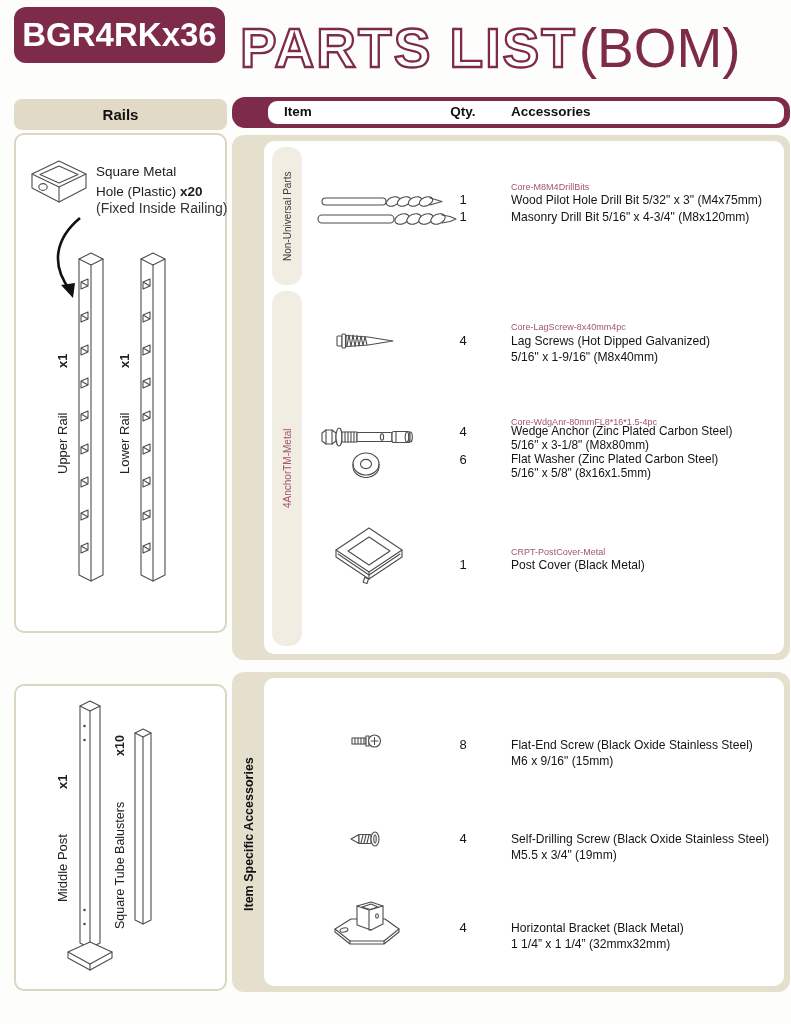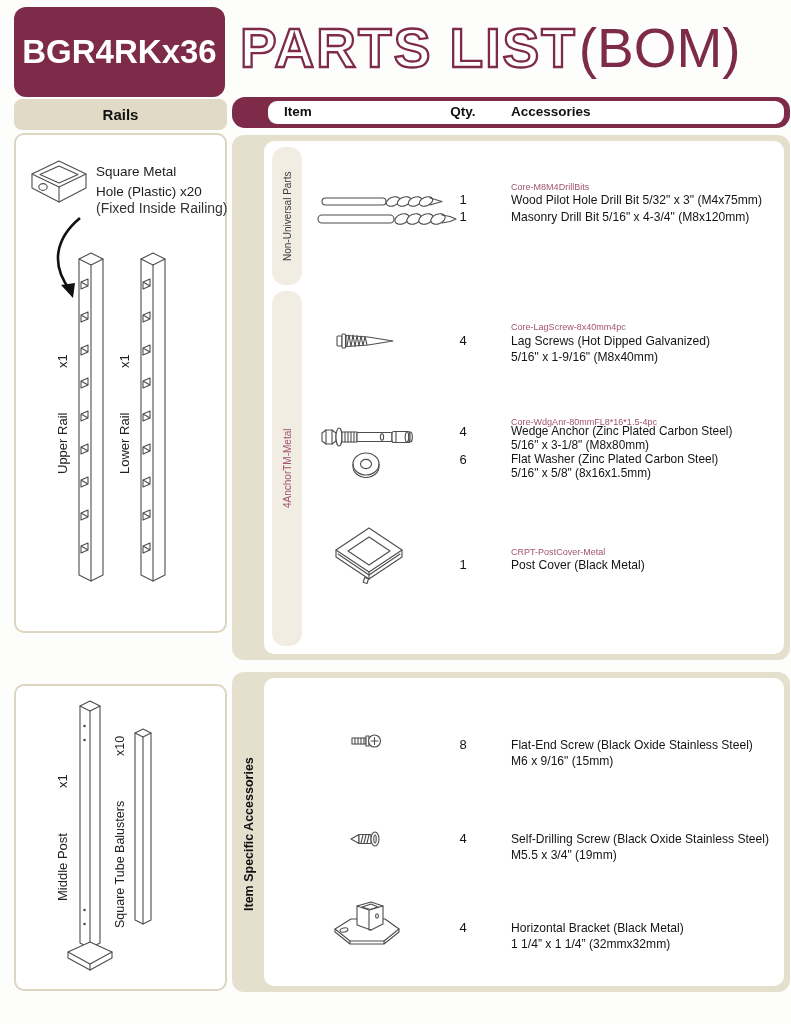--- a/index.html
+++ b/index.html
@@ -1,20 +1,20 @@
 <!DOCTYPE html>
 <html><head>
 <meta charset="utf-8">
 <style>
   html,body{margin:0;padding:0;background:#fff;}
   .page{position:relative;width:791px;height:1024px;background:#fdfdfb;overflow:hidden;
         font-family:"Liberation Sans", sans-serif;color:#141414;}
   .abs{position:absolute;}
   
-  .model-box{left:14px;top:7px;width:211px;height:90px;background:#7D2B49;border-radius:12px;
+  .model-box{left:14px;top:7px;width:211px;height:56px;background:#7D2B49;border-radius:12px;
              display:flex;align-items:center;justify-content:center;color:#fff;font-weight:bold;font-size:33px;}
   .title-wrap{left:240px;top:10px;height:76px;display:flex;align-items:center;}
   .t-outline{font-weight:bold;font-size:55px;letter-spacing:2px;color:#fff;-webkit-text-stroke:2.3px #7D2B49;}
   .t-solid{font-size:55px;color:#7D2B49;font-weight:400;margin-left:2px;}
   
   .panel-head{width:213px;height:31px;background:#E0DAC6;border-radius:8px;display:flex;align-items:center;
               justify-content:center;font-weight:bold;font-size:15px;color:#111;}
   .panel-body{width:213px;background:#fff;border:2px solid #DCD5BF;border-radius:10px;box-sizing:border-box;}
   
   .thead{left:232px;top:97px;width:558px;height:31px;background:#7D2B49;border-radius:13px;}
@@ -26,21 +26,21 @@
   .code{font-size:9.5px;color:#A4546E;white-space:nowrap;transform:scaleX(0.95);transform-origin:left top;}
   .desc{font-size:13px;line-height:16px;color:#141414;white-space:nowrap;transform:scaleX(0.93);transform-origin:left top;}
   .desc.tight{font-size:12.8px;line-height:13.8px;}
   .qty{font-size:13px;width:40px;text-align:center;color:#141414;}
   .vtext{writing-mode:vertical-rl;transform:rotate(180deg);white-space:nowrap;display:flex;
          align-items:center;justify-content:center;gap:4px;}
   .vsmall{font-size:10px;color:#3c3c3c;}
   .vpink{font-size:10px;color:#A4546E;}
   .vbold{font-weight:bold;font-size:12.5px;color:#111;}
   .vlabel{font-size:13px;color:#222;width:16px;}
-  .b{font-weight:normal;margin-top:41px;}
+  .b{font-weight:bold;margin-top:41px;}
   .seal-text{font-size:13.5px;line-height:20px;color:#1c1c1c;}
   .seal-note{font-size:14px;color:#333;line-height:13px;}
   svg .ln{stroke:#4d4d4d;stroke-width:1.1;fill:none;stroke-linejoin:round;stroke-linecap:round;}
   svg .lnf{stroke:#4d4d4d;stroke-width:1.1;fill:#fff;stroke-linejoin:round;}
   svg .dot{fill:#4d4d4d;stroke:none;}
 </style>
 </head>
 <body>
 
 <div class="page">

